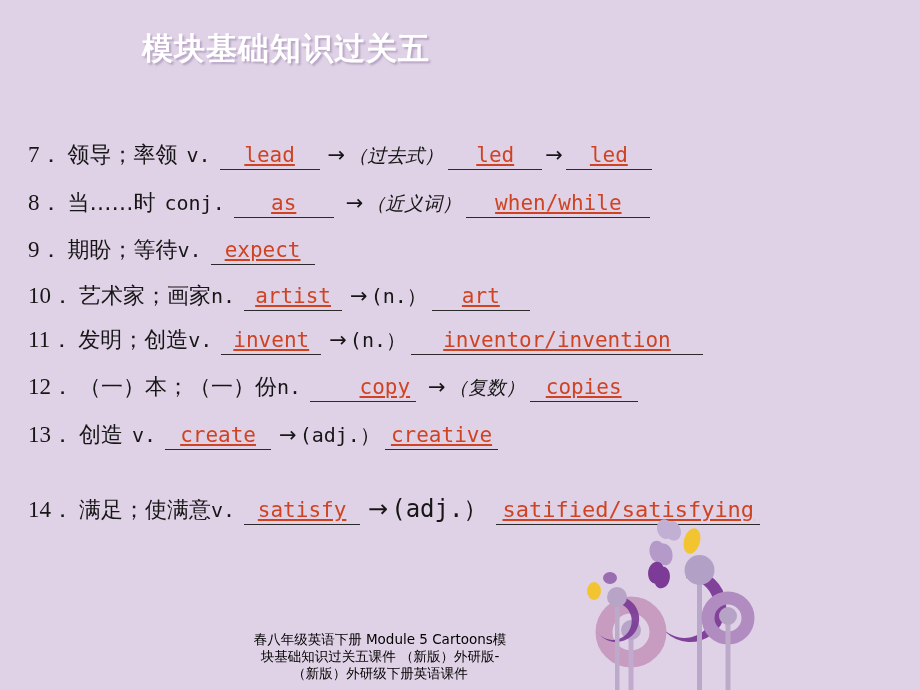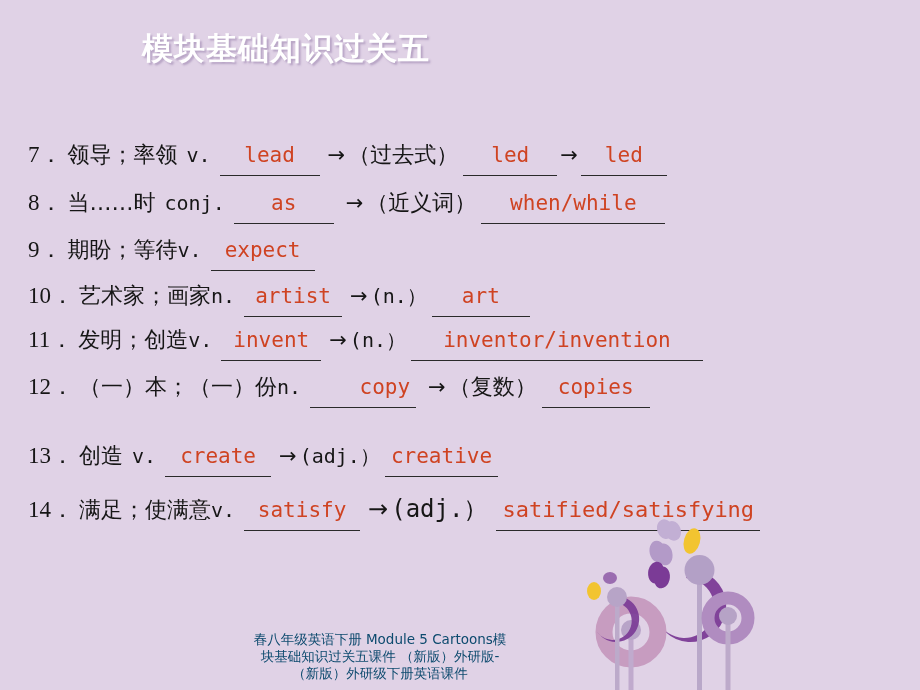--- a/index.html
+++ b/index.html
@@ -96,31 +96,33 @@
     font-family: "DejaVu Sans", "Liberation Sans", sans-serif;
     font-size: 21px;
     padding: 0 3px;
   }
   .paren {
     font-family: "DejaVu Sans Mono", "Liberation Mono", monospace;
     font-size: 20px;
   }
   .paren-cn {
     font-family: "DejaVu Sans", "Liberation Sans", sans-serif;
-    font-size: 22px;
+    font-size: 19px;
+    font-style: italic;
   }
   .blank {
     font-family: "DejaVu Sans Mono", "Liberation Mono", monospace;
     font-size: 21px;
     color: #cf4322;
     border-bottom: 1.6px solid #2a2a2a;
     text-align: center;
     display: inline-block;
-    padding: 0 6px 9px 6px;
+    padding: 0 6px 3px 6px;
     line-height: 1.05;
+    text-decoration: underline;
   }
   .sp-s { display:inline-block; width:5px; }
   .sp-m { display:inline-block; width:9px; }
 
   
   #flowers {
     position: absolute;
     right: 0;
     bottom: 0;
     width: 180px;
@@ -128,21 +130,21 @@
     pointer-events: none;
   }
 
   
   #footer {
     position: absolute;
     left: 0;
     right: 0;
     bottom: 8px;
     text-align: center;
-    color: #0c4a6e;
+    color: #000000;
     font-family: "DejaVu Sans", "Liberation Sans", sans-serif;
     font-size: 13.5px;
     line-height: 17px;
   }
   #footer div { white-space: nowrap; }
 </style>
 </head>
 <body>
 
 <div id="slide">
@@ -233,21 +235,21 @@
     <span class="pos pos-tight">n.</span>
     <span class="sp-m"></span>
     <span class="blank" style="min-width:94px;text-align:right;">copy</span>
     <span class="sp-m"></span>
     <span class="arrow">→</span>
     <span class="paren-cn">（复数）</span>
     <span class="sp-s"></span>
     <span class="blank" style="min-width:96px;">copies</span>
   </div>
 
-  <div class="line" style="top:444px;">
+  <div class="line" style="top:423px;">
     <span class="num">13．</span>
     <span class="sp-s"></span>
     <span class="cn">创造</span>
     <span class="sp-m"></span>
     <span class="pos">v.</span>
     <span class="sp-m"></span>
     <span class="blank" style="min-width:94px;">create</span>
     <span class="sp-s"></span>
     <span class="arrow">→</span>
     <span class="paren">(adj.）</span>

